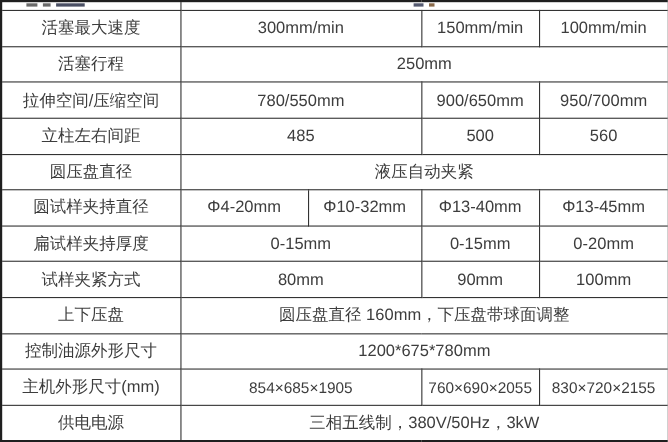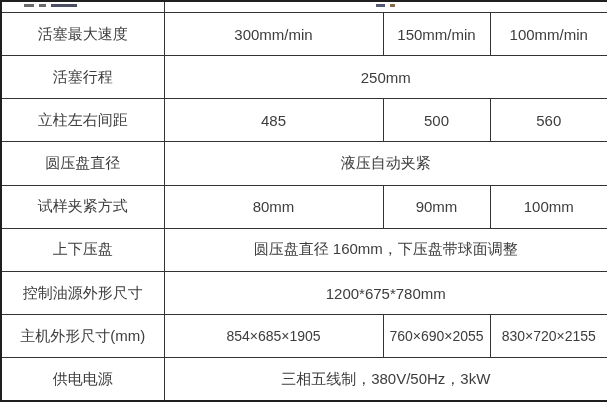--- a/index.html
+++ b/index.html
@@ -75,34 +75,53 @@
       <td colspan="2">300mm/min</td>
       <td>150mm/min</td>
       <td>100mm/min</td>
     </tr>
 
     <tr class="row">
       <td class="label">活塞行程</td>
       <td colspan="4">250mm</td>
     </tr>
 
+    <tr class="row">
+      <td class="label">拉伸空间/压缩空间</td>
+      <td colspan="2">780/550mm</td>
+      <td>900/650mm</td>
+      <td>950/700mm</td>
+    </tr>
 
     <tr class="row">
       <td class="label">立柱左右间距</td>
       <td colspan="2">485</td>
       <td>500</td>
       <td>560</td>
     </tr>
 
     <tr class="row">
       <td class="label">圆压盘直径</td>
       <td colspan="4">液压自动夹紧</td>
     </tr>
 
+    <tr class="row">
+      <td class="label">圆试样夹持直径</td>
+      <td>Φ4-20mm</td>
+      <td>Φ10-32mm</td>
+      <td>Φ13-40mm</td>
+      <td>Φ13-45mm</td>
+    </tr>
 
+    <tr class="row">
+      <td class="label">扁试样夹持厚度</td>
+      <td colspan="2">0-15mm</td>
+      <td>0-15mm</td>
+      <td>0-20mm</td>
+    </tr>
 
     <tr class="row">
       <td class="label">试样夹紧方式</td>
       <td colspan="2">80mm</td>
       <td>90mm</td>
       <td>100mm</td>
     </tr>
 
     <tr class="row">
       <td class="label">上下压盘</td>

